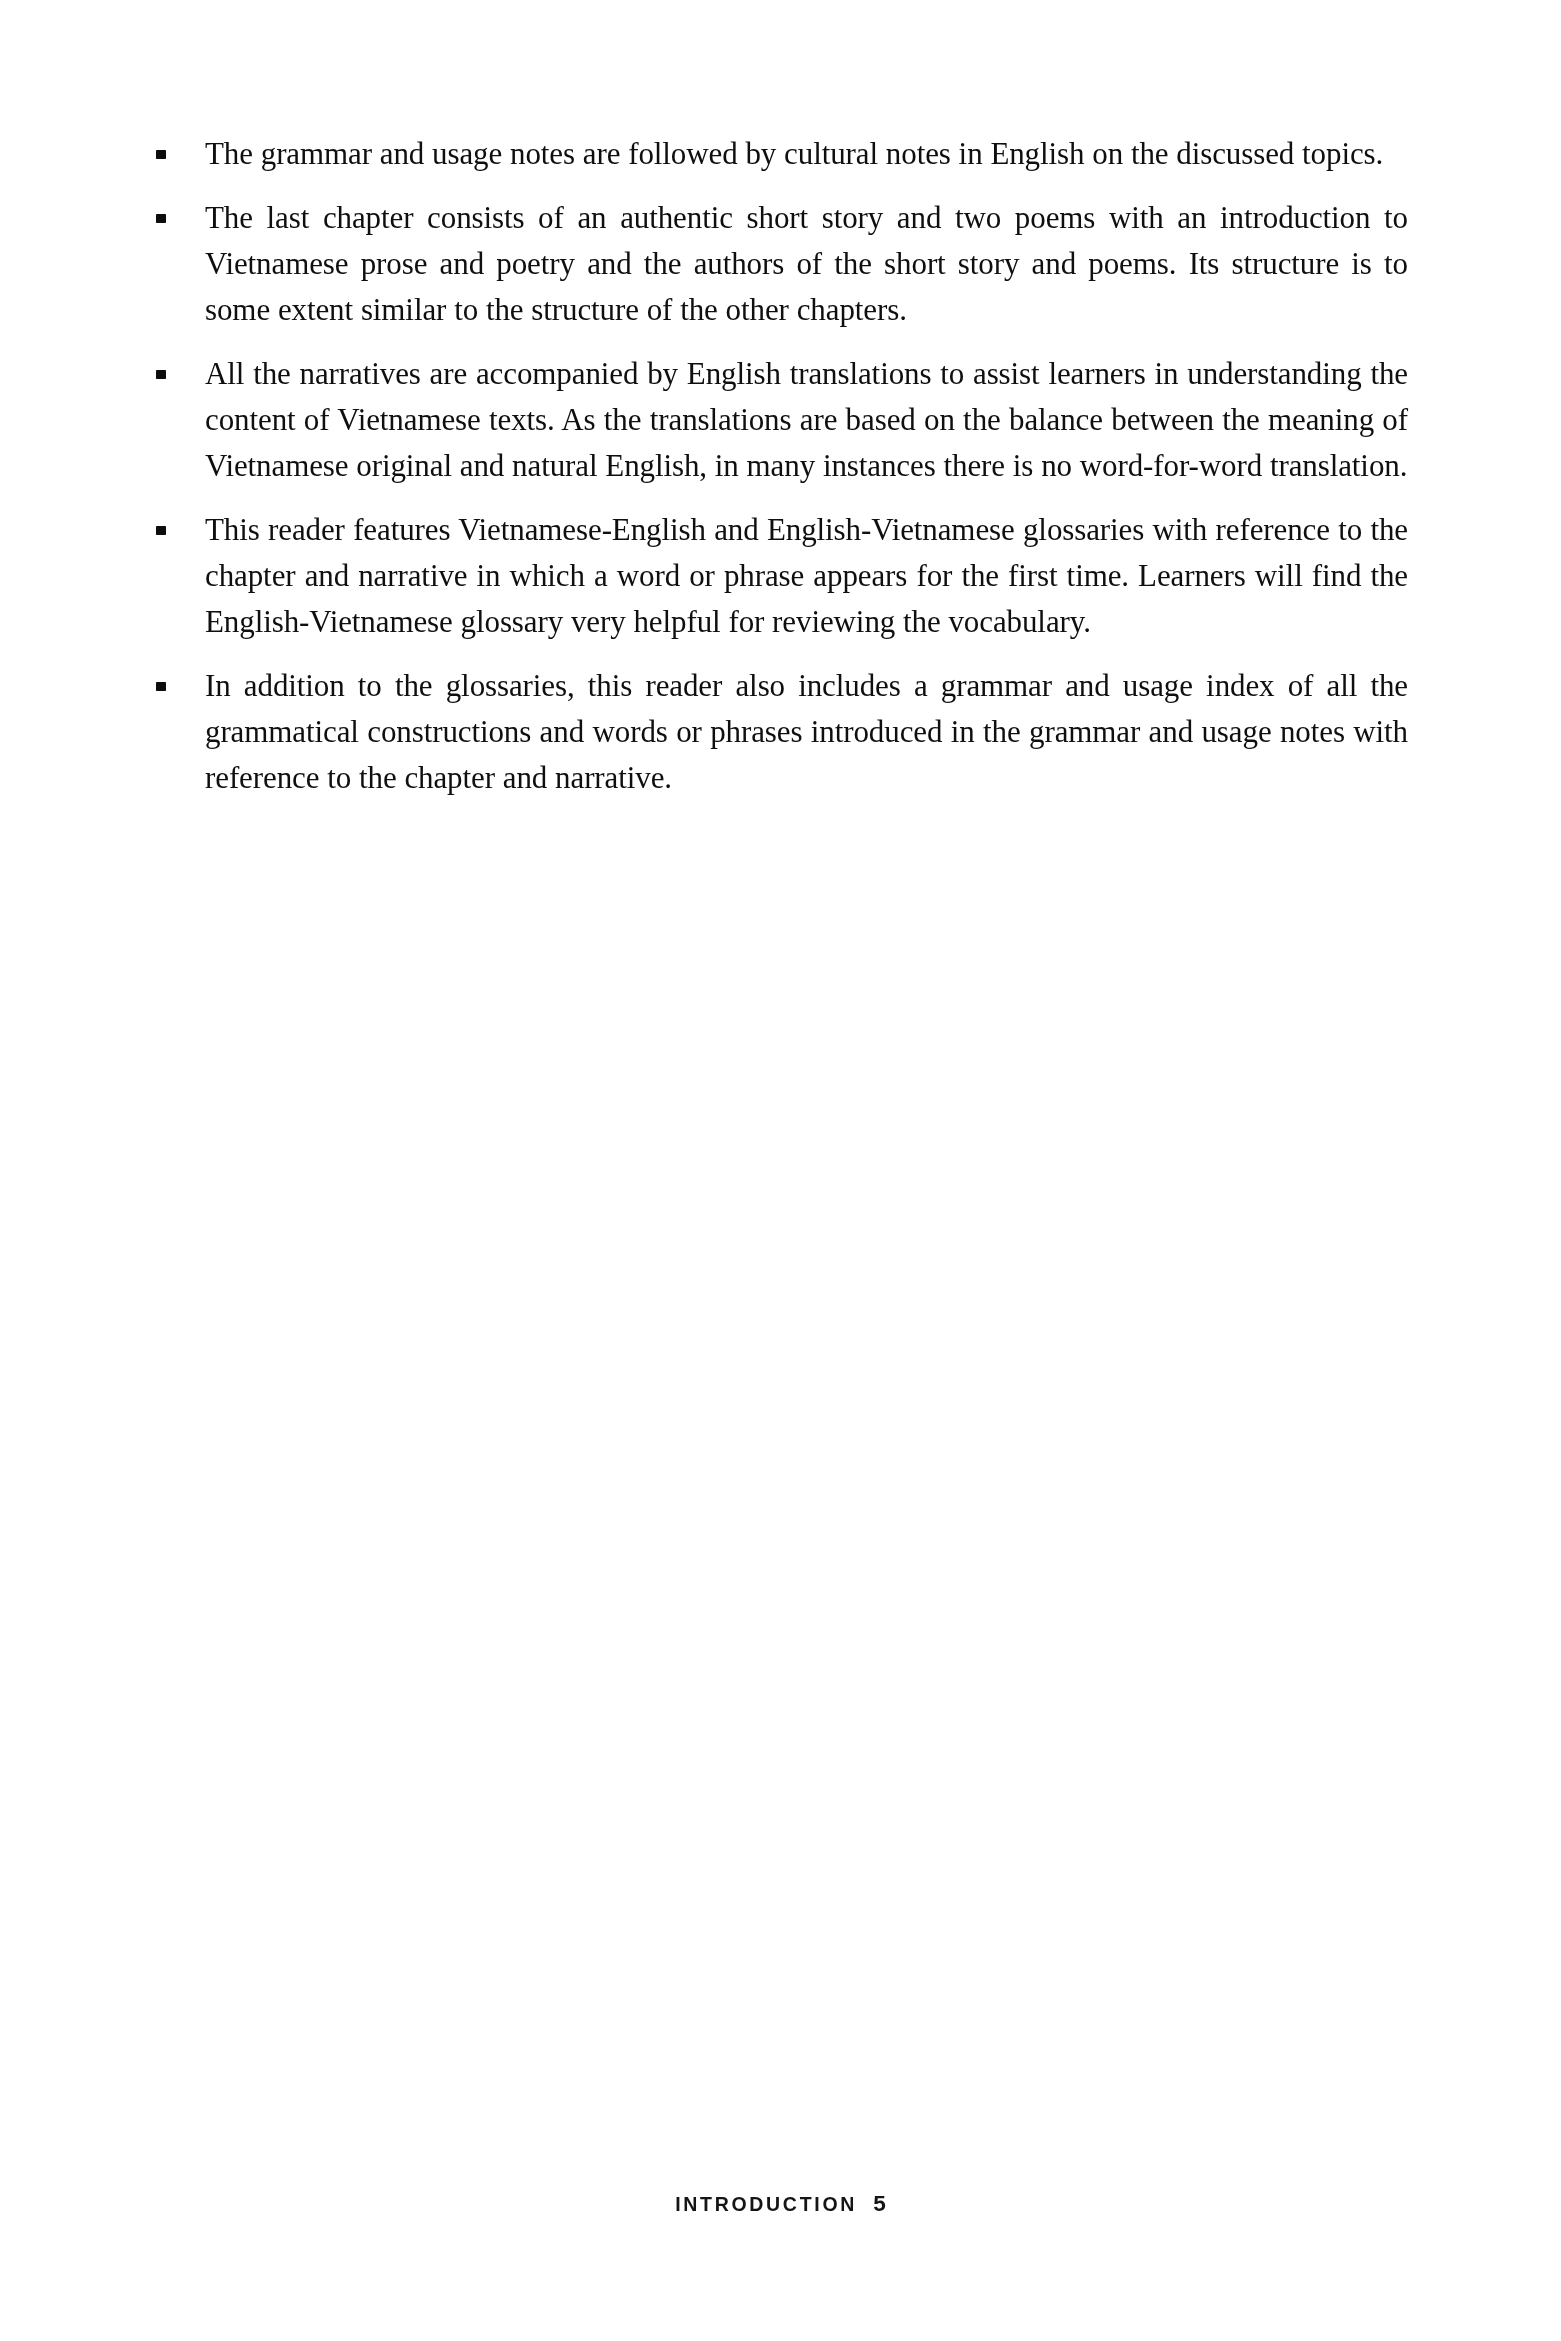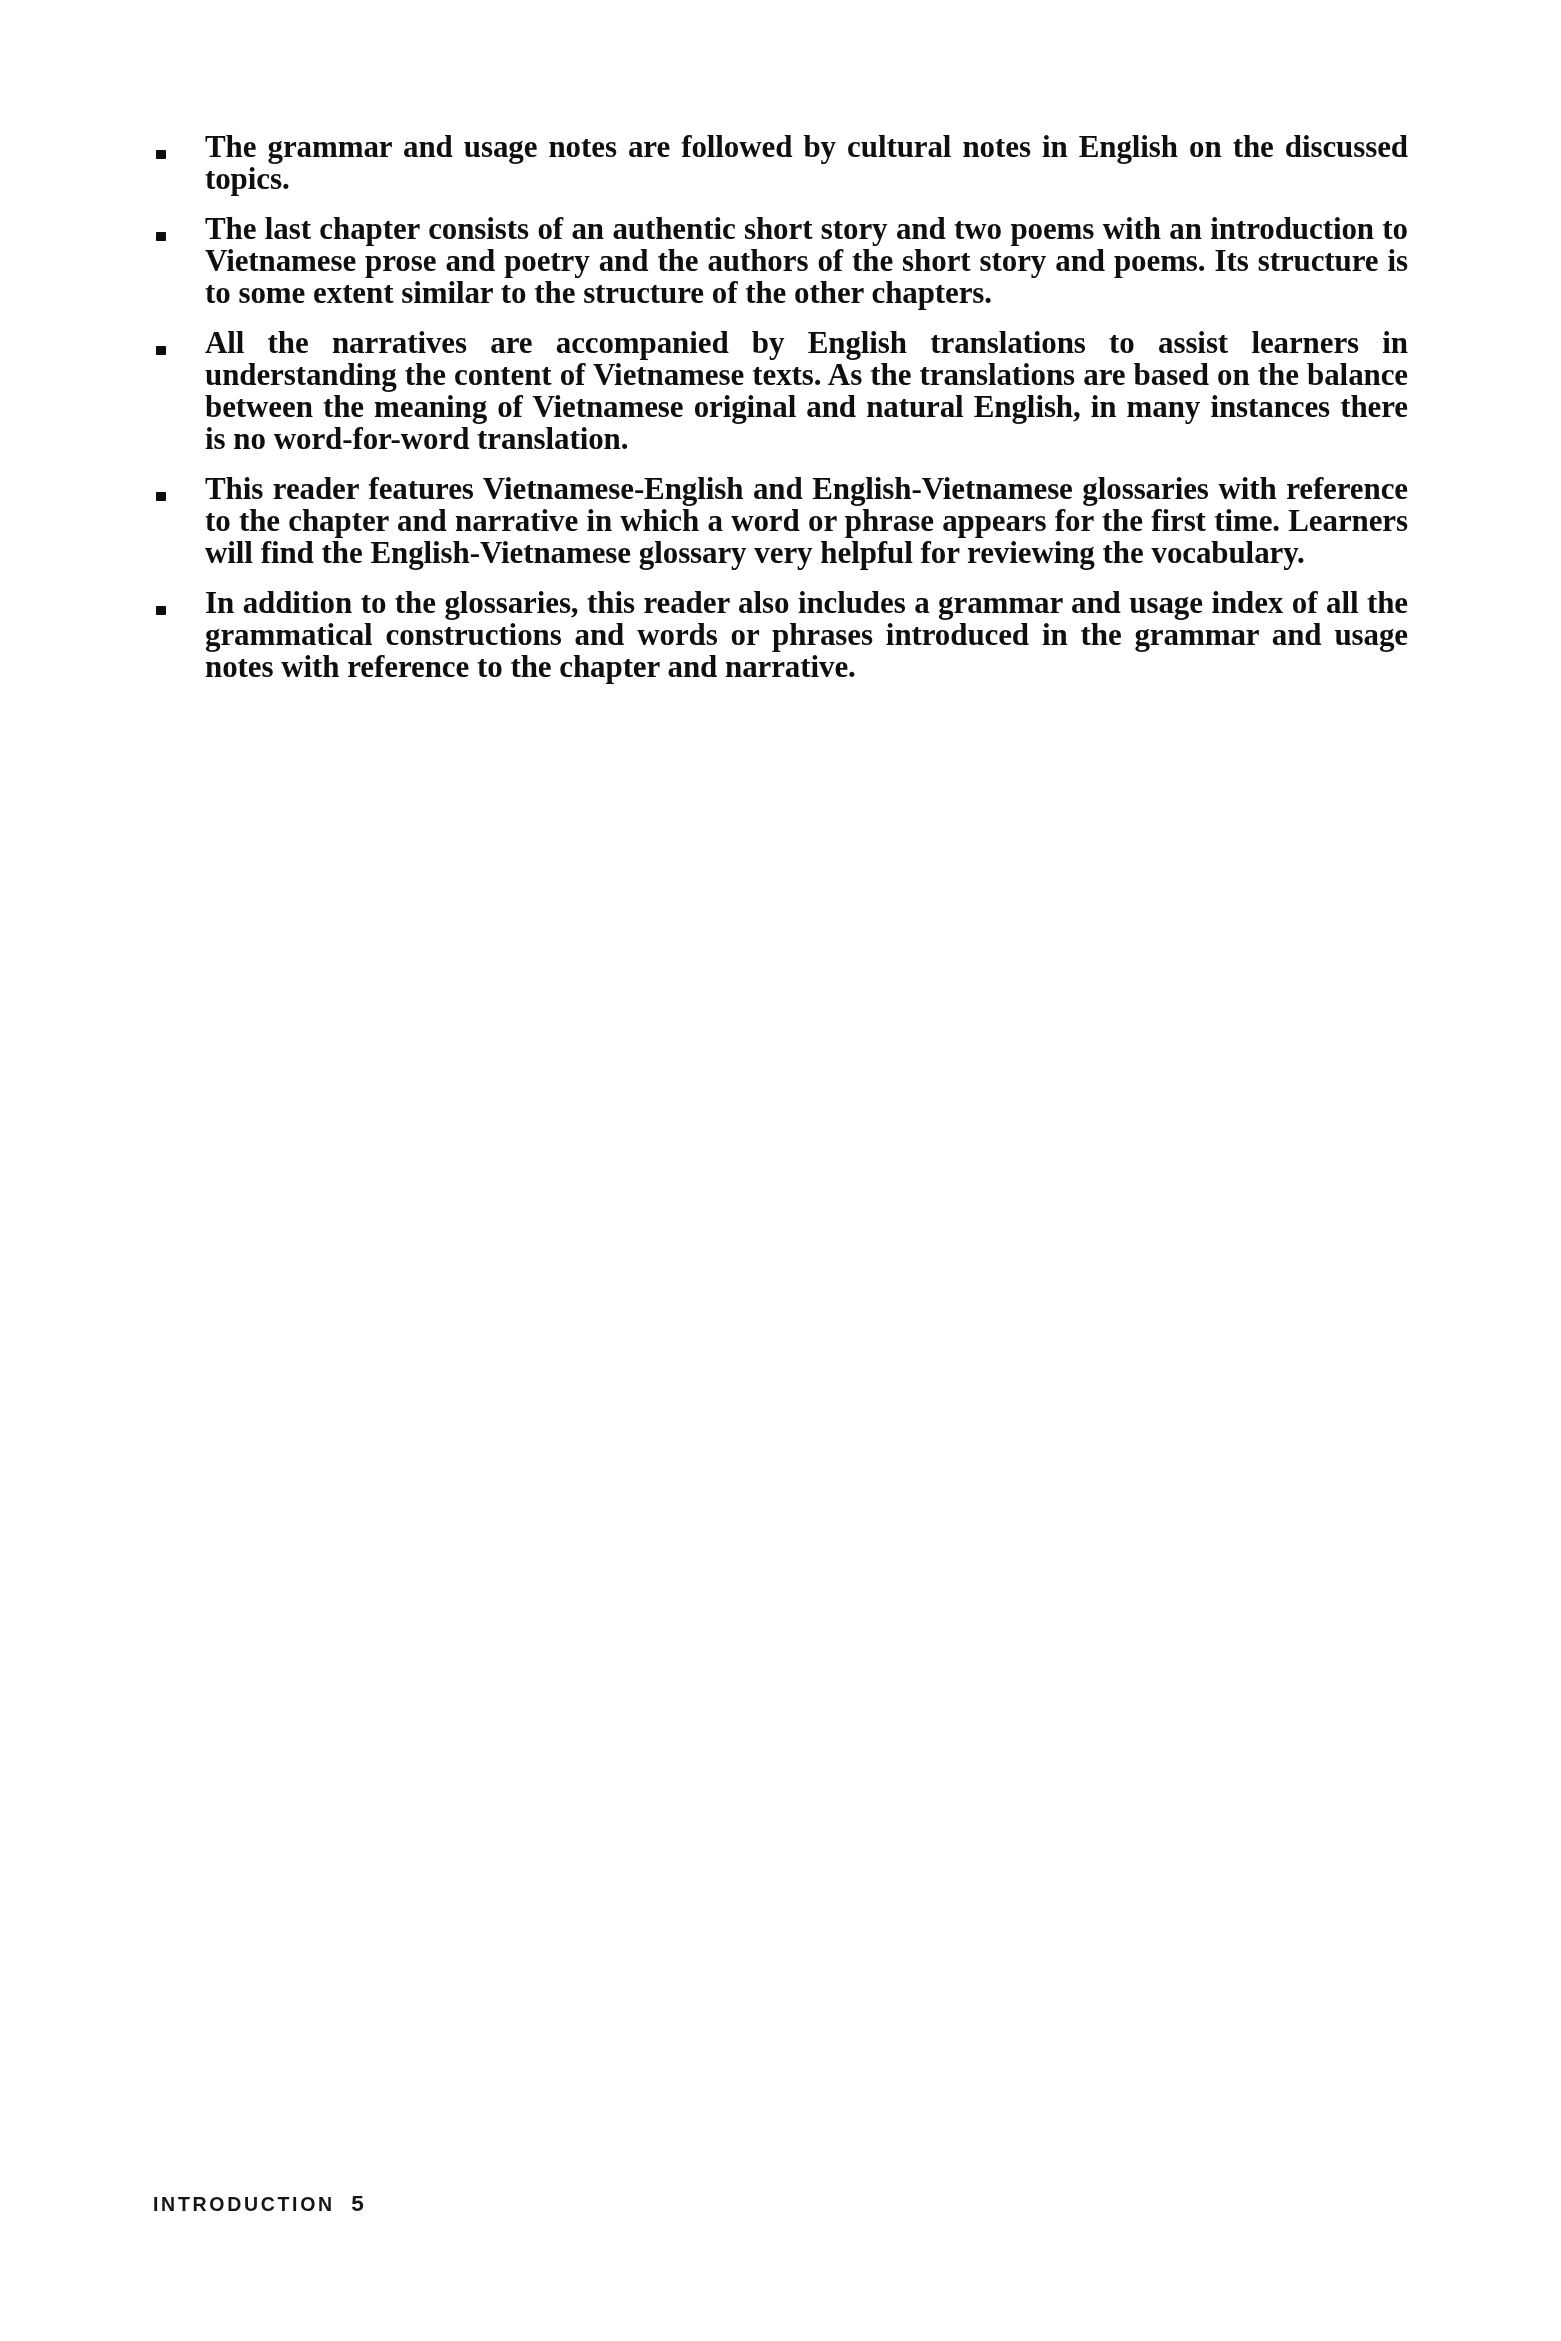--- a/index.html
+++ b/index.html
@@ -40,38 +40,38 @@
     top: 19px;
     width: 10px;
     height: 9.4px;
     background: #0d0d0d;
     border-radius: 0.8px;
   }
 
   .bullet-text {
     display: block;
     font-size: 31px;
-    line-height: 32px;
+    line-height: 46px;
     color: #100f0f;
     text-align: justify;
     text-justify: inter-word;
-    font-weight: 700;
+    font-weight: 400;
     letter-spacing: -0.1px;
     word-spacing: 0.2px;
     -webkit-font-smoothing: none;
   }
 
   
 
   #footer {
     position: absolute;
     left: 153px;
     top: 2191px;
     width: 1255px;
-    text-align: left;
+    text-align: center;
   }
 
   .footer-inner {
     font-family: "Liberation Sans", "DejaVu Sans", sans-serif;
     font-size: 19.5px;
     font-weight: 700;
     letter-spacing: 2.7px;
     color: #151515;
     white-space: pre;
   }

